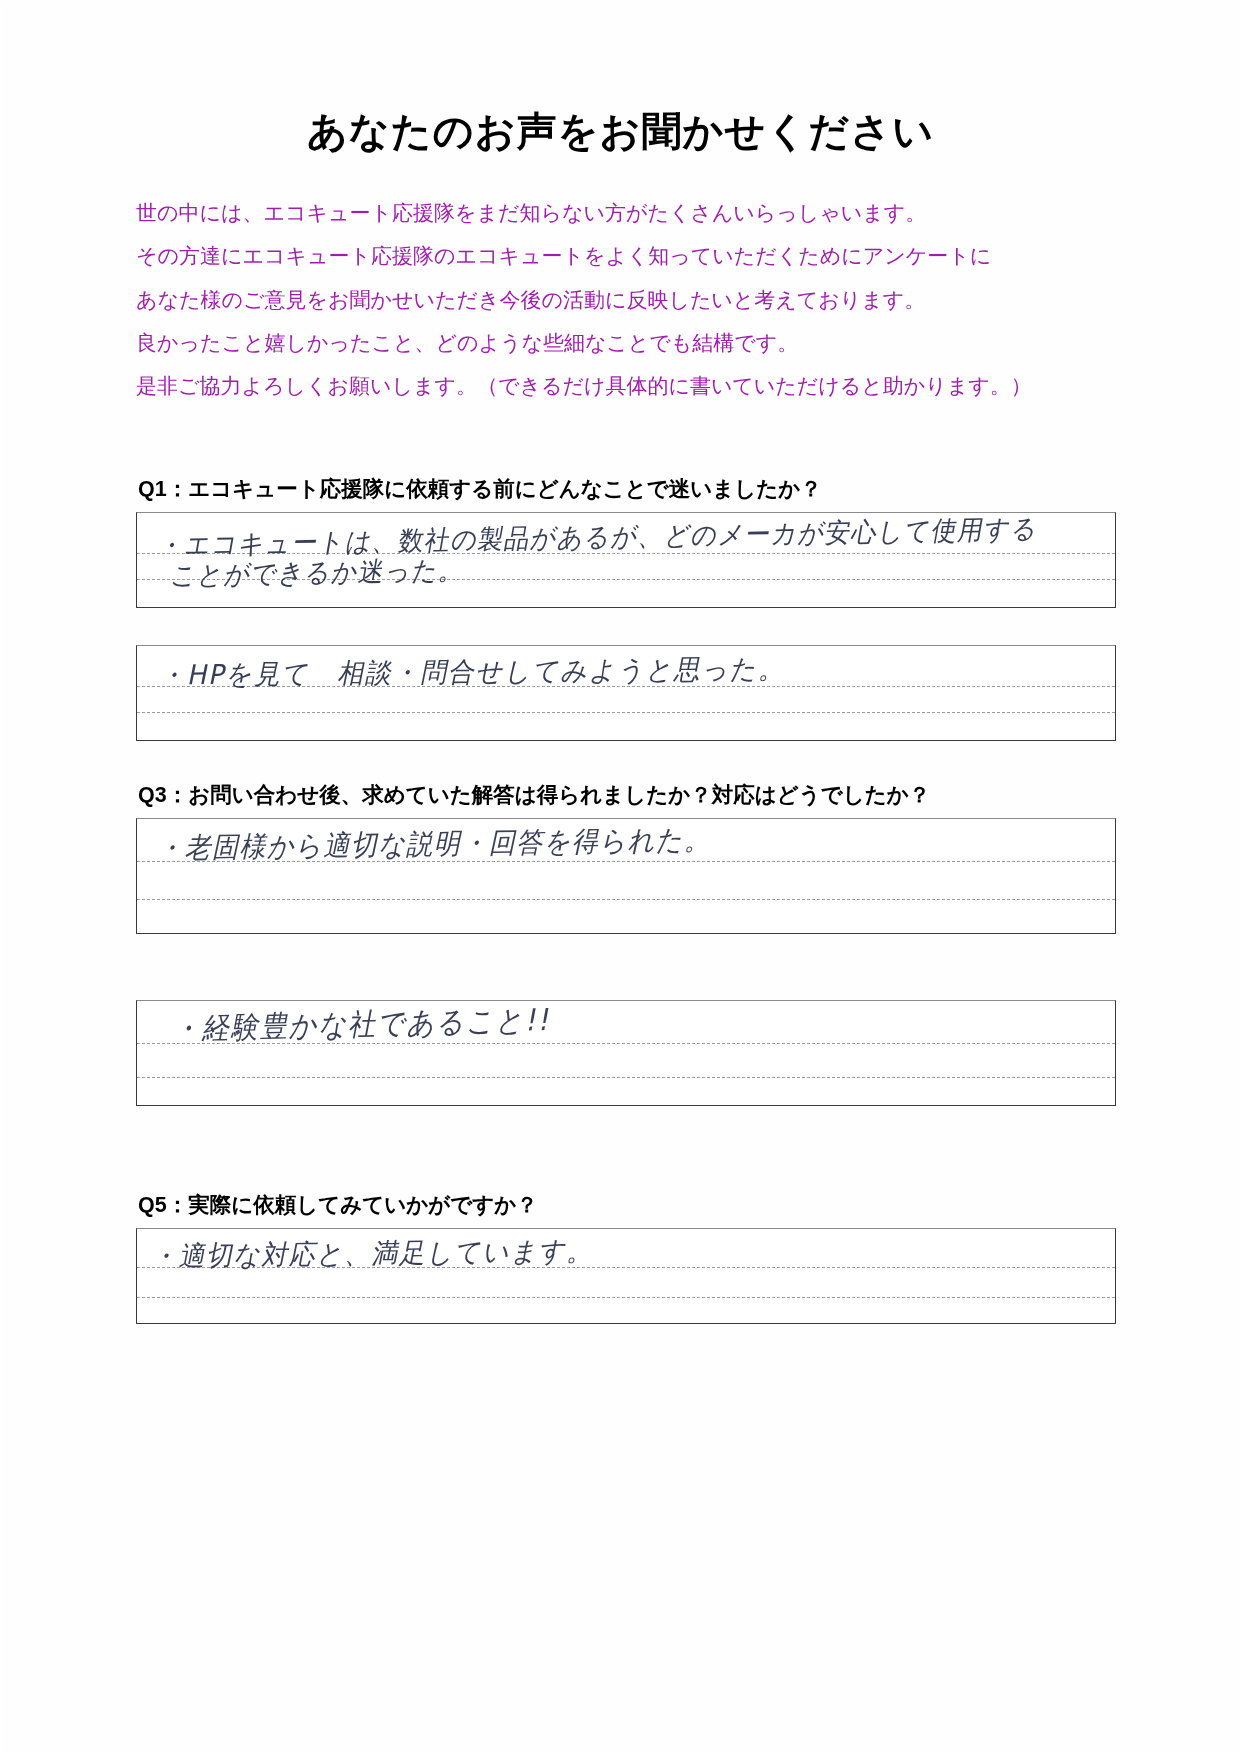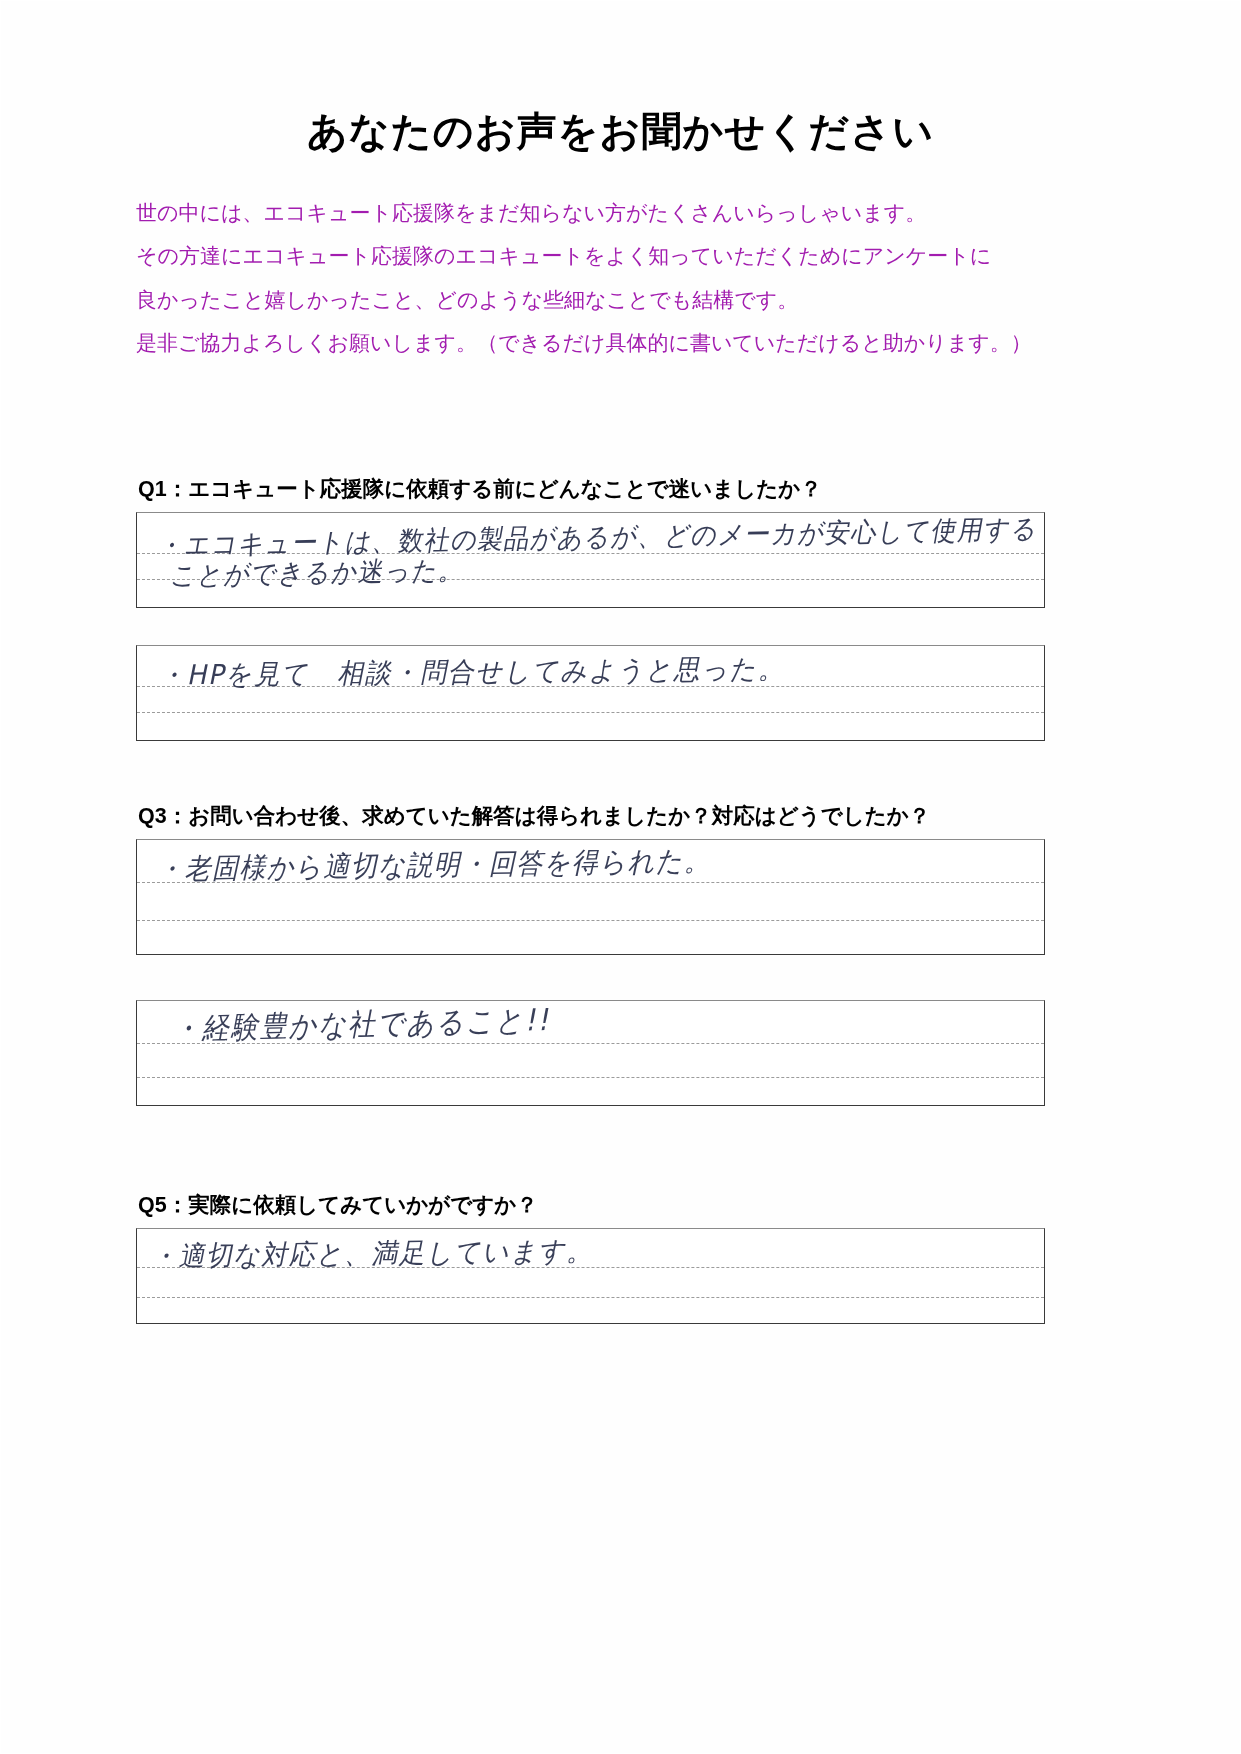--- a/index.html
+++ b/index.html
@@ -49,21 +49,21 @@
     width: 980px;
   }
   .intro p {
     margin: 0 0 17px 0;
     font-size: 21px;
     line-height: 1.25;
     color: #a21caf;
     white-space: nowrap;
   }
 
-  .qblock { position: absolute; left: 136px; width: 909px; }
+  .qblock { position: absolute; left: 136px; width: 980px; }
   .qtitle {
     font-size: 21.5px;
     font-weight: bold;
     color: #000000;
     margin: 0 0 9px 2px;
     white-space: nowrap;
   }
   .answer-box {
     position: relative;
     border: 1px solid #3a3a3a;
@@ -118,20 +118,21 @@
 </head>
 <body>
 
 <div class="page">
 
   <div class="title">あなたのお声をお聞かせください</div>
 
   <div class="intro">
     <p>世の中には、エコキュート応援隊をまだ知らない方がたくさんいらっしゃいます。</p>
     <p>その方達にエコキュート応援隊のエコキュートをよく知っていただくためにアンケートに</p>
+    <p>あなた様のご意見をお聞かせいただき今後の活動に反映したいと考えております。</p>
     <p>良かったこと嬉しかったこと、どのような些細なことでも結構です。</p>
     <p>是非ご協力よろしくお願いします。（できるだけ具体的に書いていただけると助かります。）</p>
   </div>
 
   <div class="qblock" style="top:474px;">
     <div class="qtitle">Q1：エコキュート応援隊に依頼する前にどんなことで迷いましたか？</div>
     <div class="answer-box" style="height:96px;">
       <div class="rule" style="top:40px;"></div>
       <div class="rule" style="top:66px;"></div>
       <div class="handwriting hw1" style="left:22px; top:16px;">・エコキュートは、数社の製品があるが、どのメーカが安心して使用する</div>
@@ -140,21 +141,21 @@
   </div>
 
   <div class="qblock" style="top:645px;">
     <div class="answer-box" style="height:96px;">
       <div class="rule" style="top:40px;"></div>
       <div class="rule" style="top:66px;"></div>
       <div class="handwriting hw2" style="left:24px; top:12px;">・HPを見て　相談・問合せしてみようと思った。</div>
     </div>
   </div>
 
-  <div class="qblock" style="top:801px;">
+  <div class="qblock" style="top:780px;">
     <div class="qtitle">Q3：お問い合わせ後、求めていた解答は得られましたか？対応はどうでしたか？</div>
     <div class="answer-box" style="height:116px;">
       <div class="rule" style="top:42px;"></div>
       <div class="rule" style="top:80px;"></div>
       <div class="handwriting hw3" style="left:22px; top:12px;">・老固様から適切な説明・回答を得られた。</div>
     </div>
   </div>
 
   <div class="qblock" style="top:1000px;">
     <div class="answer-box" style="height:106px;">

